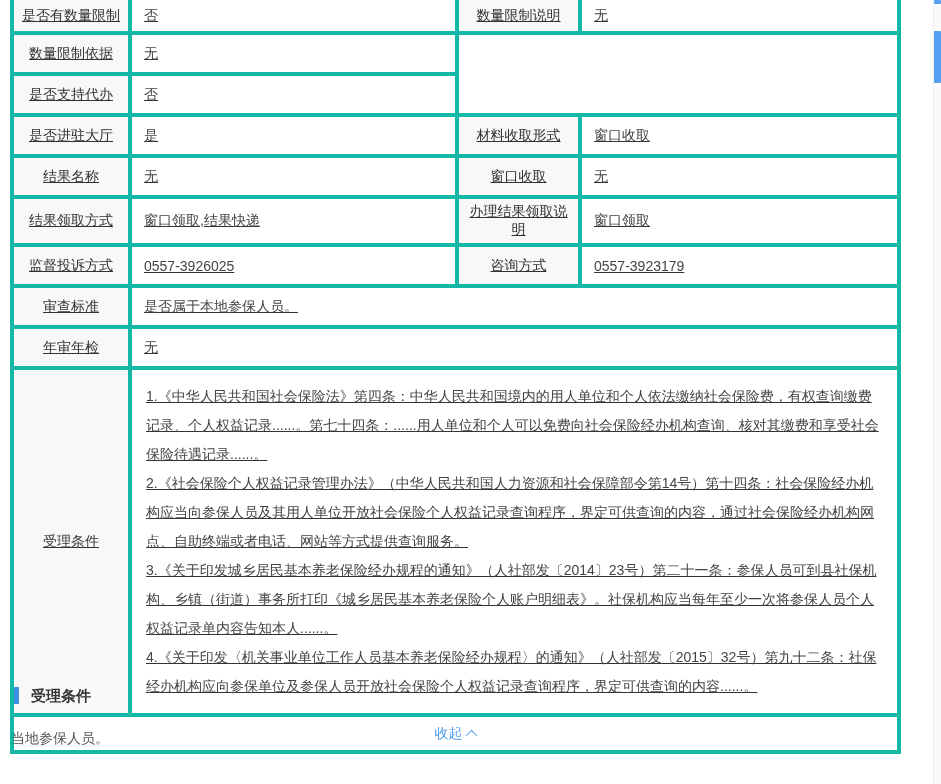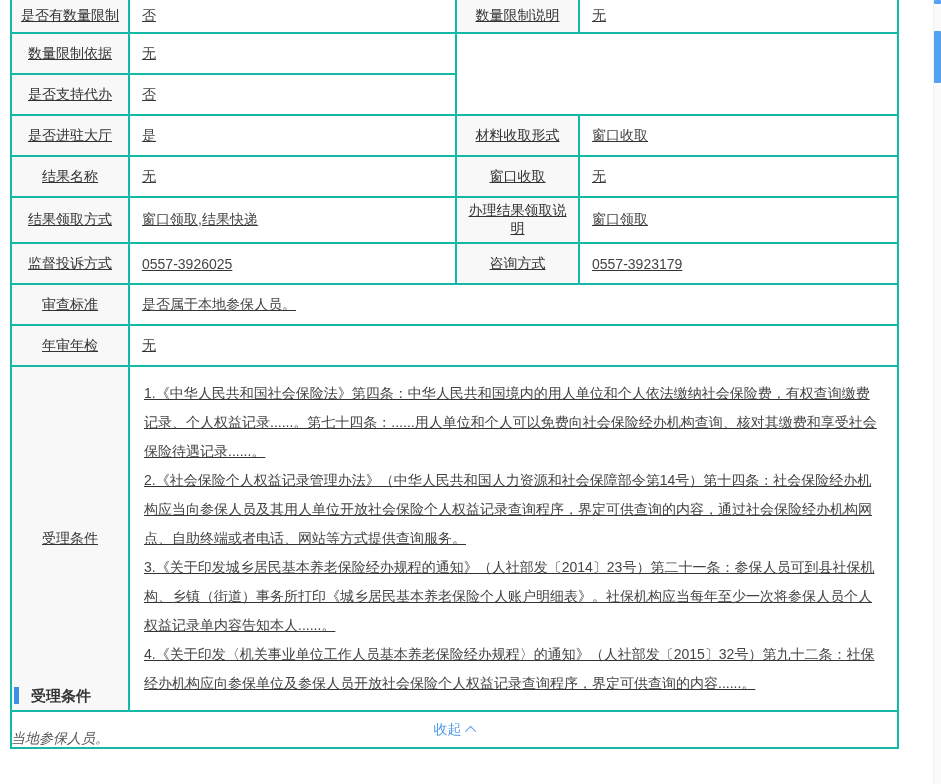--- a/index.html
+++ b/index.html
@@ -15,21 +15,21 @@
   
   table.info {
     position: absolute; left: 10px; top: 0;
     width: 887px;
     border-collapse: collapse;
     table-layout: fixed;
     font-size: 14px;
     text-decoration: underline;
   }
   table.info td {
-    border: 2px solid #14b8a6;
+    border: 4px solid #14b8a6;
     vertical-align: middle;
   }
   table.info tr.first td { border-top: none; height: 33px; }
   table.info td.lbl {
     background: #f8f8f8;
     text-align: center;
     color: #333;
     height: 41px;
     padding: 4px 6px;
   }
@@ -80,21 +80,20 @@
   }
   .section-title {
     font-size: 15px;
     font-weight: bold;
     color: #333;
   }
   .section-body {
     position: absolute; left: 11px; top: 730px;
     font-size: 14px;
     color: #555;
-    font-style: italic;
   }
 
   
   .scrollbar-track {
     position: absolute; right: 0; top: 0;
     width: 8px; height: 784px;
     background: #fafafa;
     border-left: 1px solid #f0f0f0;
   }
   .scrollbar-thumb {

